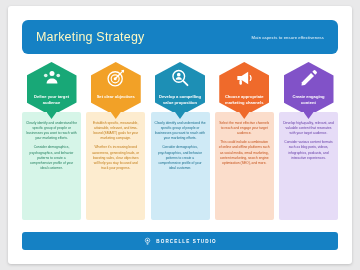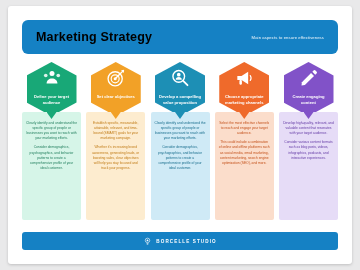--- a/index.html
+++ b/index.html
@@ -24,23 +24,23 @@
     width: 316px; height: 34px;
     background: #1581c4;
     border-radius: 6px;
     display: flex;
     align-items: center;
     justify-content: space-between;
     padding: 0 14px;
     box-sizing: border-box;
   }
   .header-title {
-    color: #000000;
+    color: #fef9c3;
     font-size: 12.5px;
-    font-weight: bold;
+    font-weight: normal;
     letter-spacing: 0.2px;
   }
   .header-sub {
     color: #ffffff;
     font-size: 4.2px;
     letter-spacing: 0.1px;
     opacity: 0.95;
   }
   .columns {
     position: absolute;

